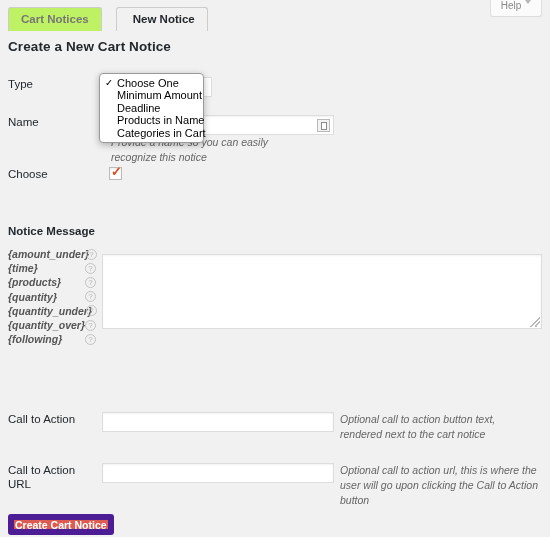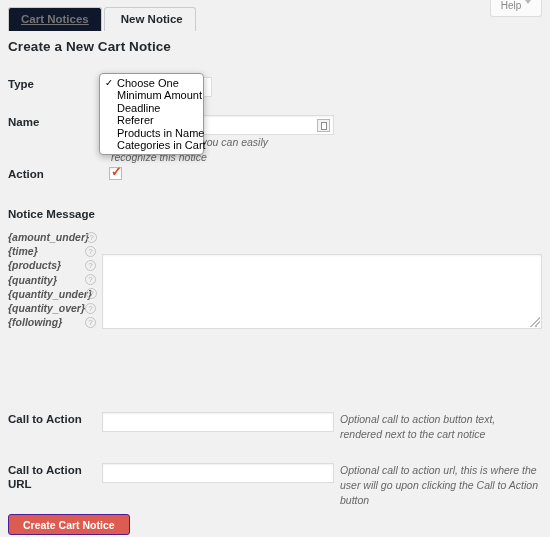--- a/index.html
+++ b/index.html
@@ -60,24 +60,23 @@
     align-items: center;
     font-size: 11.5px;
     font-weight: bold;
     border: 1px solid #ccc;
     border-bottom: none;
     box-sizing: border-box;
     border-radius: 3px 3px 0 0;
     line-height: 1;
   }
   .tab.inactive {
-    background: #0f172a;
+    background: #bef264;
     color: #767676;
-    margin-right: 2px;
-    text-decoration: underline;
+    margin-right: 14px;
   }
   .tab.active {
     background: #f1f1f1;
     color: #23282d;
     position: relative;
     z-index: 2;
     padding-left: 16px;
   }
 
   
@@ -96,21 +95,21 @@
     position: absolute;
     left: 8px;
     width: 534px;
   }
   .label {
     position: absolute;
     left: 0;
     top: 0;
     width: 86px;
     font-size: 11.5px;
-    font-weight: bold;
+    font-weight: normal;
     color: #23282d;
     line-height: 14px;
   }
   .field {
     position: absolute;
     left: 94px;
     top: 0;
   }
 
   
@@ -209,21 +208,21 @@
     font-size: 13px;
     color: #d54e21;
     line-height: 13px;
     font-weight: bold;
   }
 
   
   .nm-label {
     position: absolute;
     left: 0;
-    top: 0;
+    top: 17px;
     width: 88px;
   }
   .nm-title {
     font-size: 11.5px;
     font-weight: bold;
     color: #23282d;
     line-height: 14px;
     margin-bottom: 2px;
   }
   .nm-sub {
@@ -283,23 +282,23 @@
       linear-gradient(135deg, transparent 0 45%, #b9b9b9 45% 55%, transparent 55% 100%),
       linear-gradient(135deg, transparent 0 70%, #b9b9b9 70% 80%, transparent 80% 100%);
   }
 
   
   .submit-btn {
     position: absolute;
     left: 8px;
     top: 514px;
     height: 21px;
-    padding: 0 14px;
+    padding: 0 1px;
     background: #dd5c52;
-    border: 1px solid #4c1d95;
+    border: 6px solid #4c1d95;
     border-radius: 3px;
     color: #fff;
     font-size: 10.5px;
     font-weight: bold;
     display: flex;
     align-items: center;
     box-sizing: border-box;
     cursor: pointer;
   }
 </style>
@@ -337,21 +336,21 @@
         <div class="autofill-icon">
           <div class="inner"></div>
         </div>
       </div>
       <div class="desc" style="margin-left:9px; width:205px;">Provide a name so you can easily recognize this notice</div>
     </div>
   </div>
 </div>
 
 <div class="form-row" style="top:167px;">
-  <div class="label">Action</div>
+  <div class="label">Choose</div>
   <div class="field" style="left:101px;">
     <div class="checkbox">
       <span class="tick">✓</span>
     </div>
   </div>
 </div>
 
 <div class="form-row" style="top:207px;">
   <div class="nm-label">
     <div class="nm-title">Notice Message</div>
@@ -414,16 +413,15 @@
 </div>
 
 <div class="submit-btn">
   <span>Create Cart Notice</span>
 </div>
 
 <div class="dropdown">
   <div class="dd-item selected">Choose One</div>
   <div class="dd-item">Minimum Amount</div>
   <div class="dd-item">Deadline</div>
-  <div class="dd-item">Referer</div>
   <div class="dd-item">Products in Name</div>
   <div class="dd-item">Categories in Cart</div>
 </div>
 
 </body></html>

